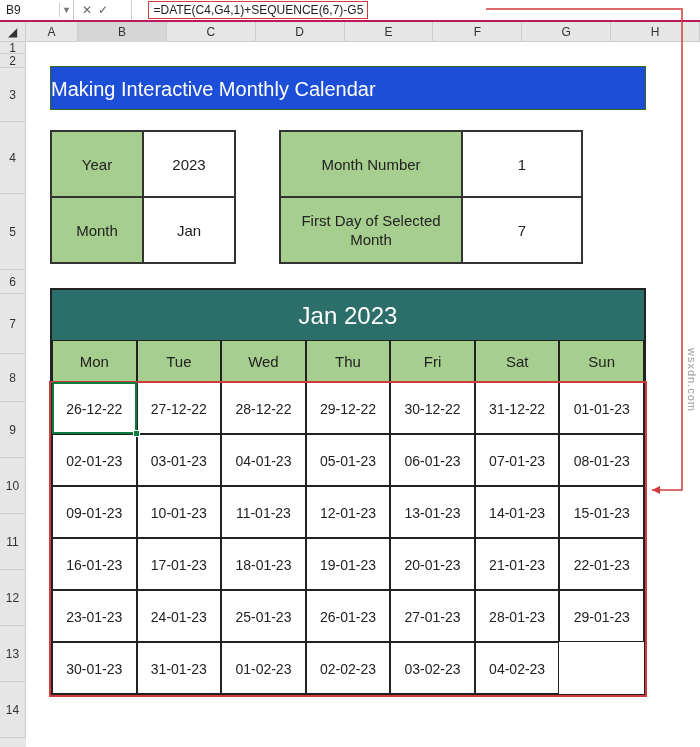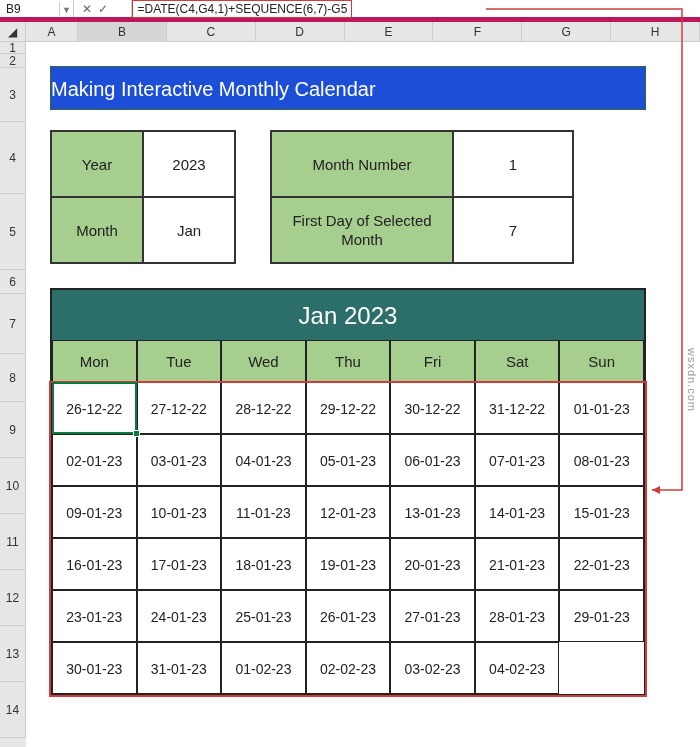--- a/index.html
+++ b/index.html
@@ -14,21 +14,21 @@
   position: relative;
   width: 700px;
   height: 747px;
   overflow: hidden;
 }
 
 .fbar {
   display: flex;
   align-items: center;
   height: 22px;
-  border-bottom: 5px solid #be185d;
+  border-bottom: 2px solid #be185d;
   background: #fff;
 }
 .fbar .namebox {
   width: 60px;
   padding: 0 6px;
   border-right: 1px solid #ccc;
   font-size: 12px;
 }
 .fbar .dd {
   width: 14px;
@@ -51,21 +51,21 @@
 }
 .fbar .btns span { cursor: default; }
 .fbar .fx {
   font-style: italic;
   color: #555;
   font-size: 12px;
   margin-top: 35px;
 }
 .fbar .formula {
   flex: 0 0 auto;
-  margin-left: 0;
+  margin-left: 16px;
   padding: 1px 4px;
   font-size: 12px;
   border: 1.5px solid #d13b3b;
 }
 
 .colhdr {
   display: grid;
   grid-template-columns: 26px 52px repeat(7, 1fr);
   height: 20px;
   background: #e6e6e6;
@@ -122,21 +122,21 @@
   line-height: 44px;
 }
 
 .gcell {
   background: #a6cf8f;
 }
 
 .params {
   margin: 20px 4px 0 24px;
   display: flex;
-  gap: 34px;
+  gap: 43px;
   border-radius: 13px;
 }
 .ptable {
   border: 1px solid #333;
   display: grid;
 }
 .left { grid-template-columns: 92px 92px; }
 .right { grid-template-columns: 182px 120px; }
 .ptable div {
   border: 1px solid #333;

